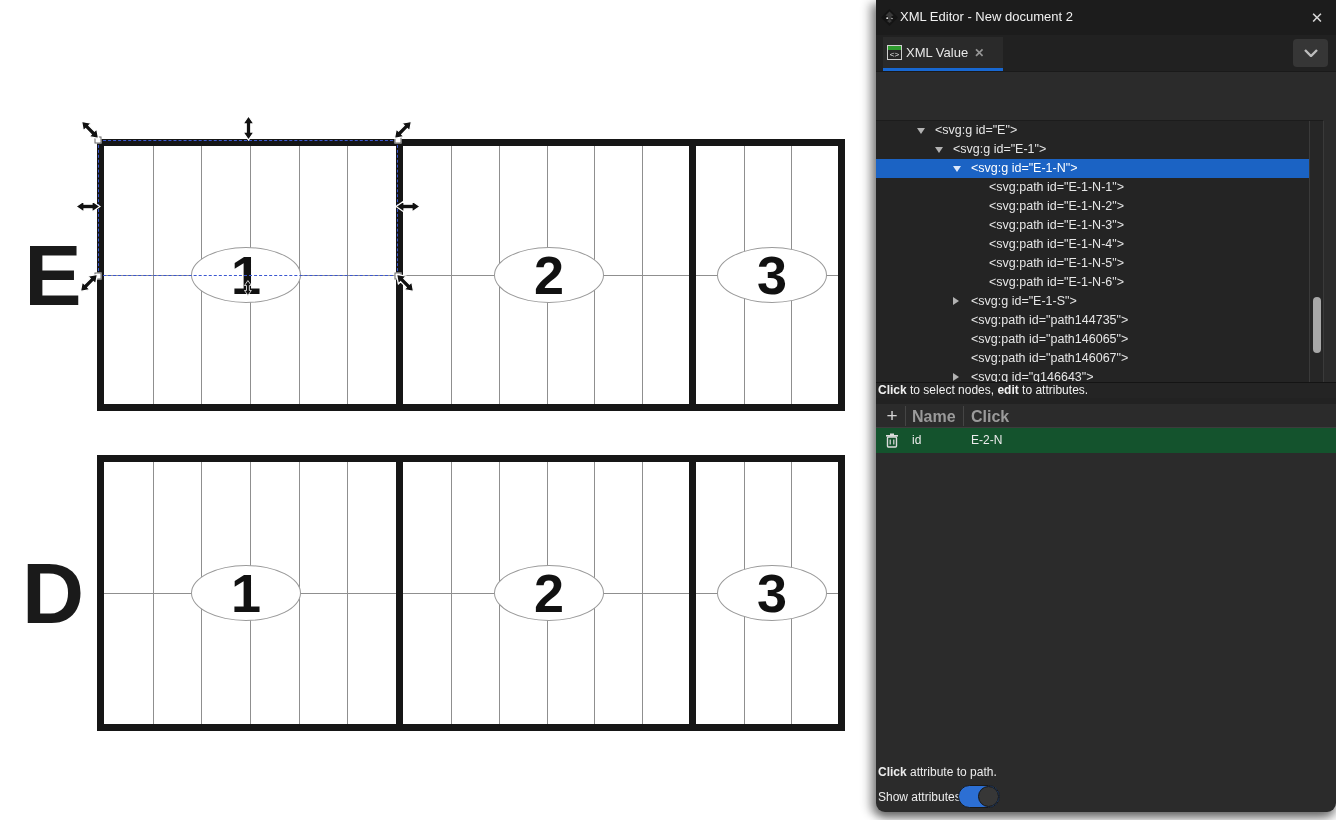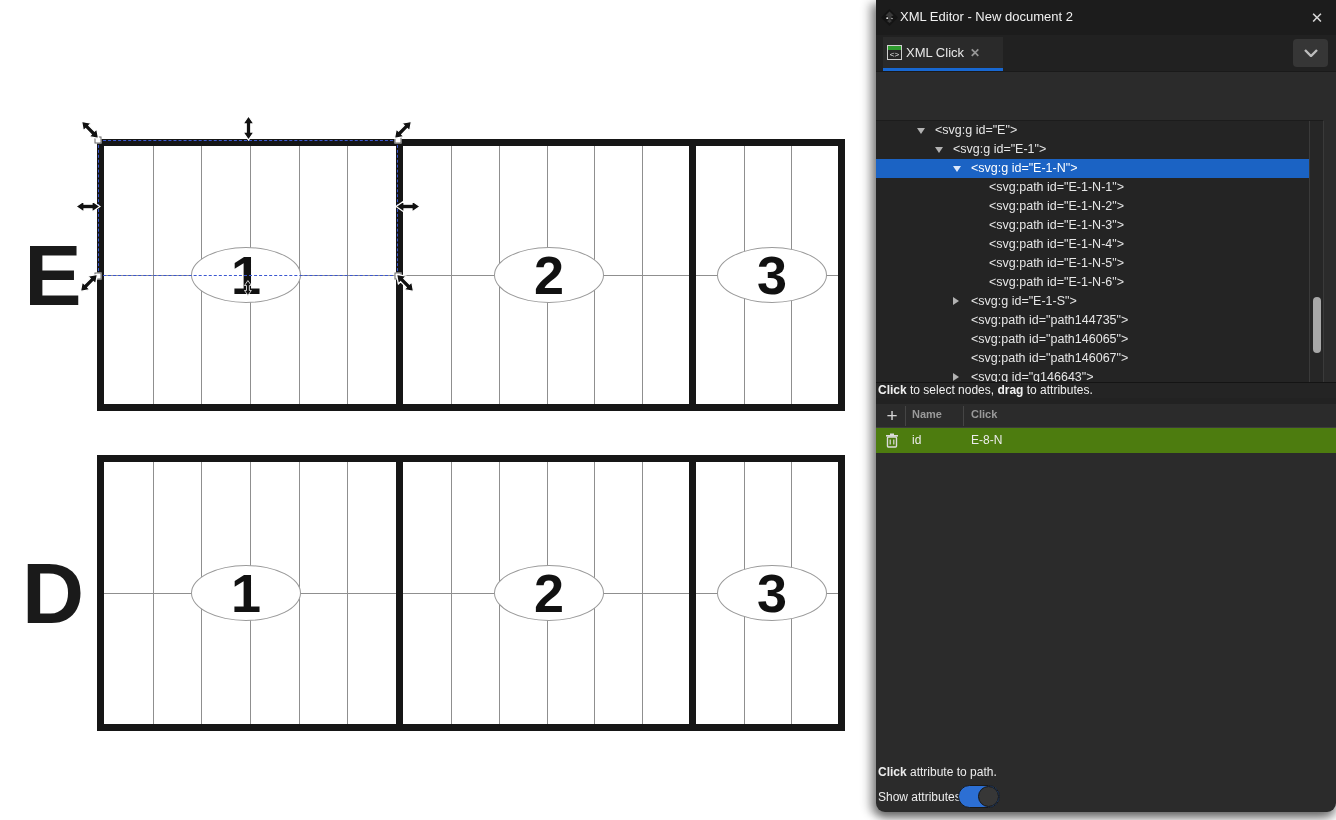--- a/index.html
+++ b/index.html
@@ -65,24 +65,24 @@
   .exp.closed{border-top:4.5px solid transparent;border-bottom:4.5px solid transparent;border-left:6px solid #b2b2b2;top:5px;}
   .tree-row.selected .exp.open{border-top-color:#dce8fa;}
   .scroll-gutter{position:absolute;left:433px;top:0;width:14px;height:262px;border-left:1px solid #3a3a3a;box-sizing:border-box;background:#262626;}
   .scroll-thumb{position:absolute;left:3px;top:176px;width:8px;height:56px;background:#a8a8a8;border-radius:4px;}
 
   .statusbar{left:0;top:382px;width:460px;height:16px;background:#242424;border-top:1px solid #141414;box-sizing:border-box;
     font-size:12px;color:#f0f0f0;line-height:15px;padding-left:2px;white-space:nowrap;}
   .attr-gap{left:0;top:398px;width:460px;height:6px;background:#222222;}
   .attr-header{left:0;top:404px;width:460px;height:24px;background:#2b2b2b;border-bottom:1px solid #3c3c3c;box-sizing:border-box;}
   .attr-header .sep{position:absolute;top:2px;width:1px;height:20px;background:#454545;}
-  .col-head{position:absolute;top:4px;font-size:11px;font-weight:bold;color:#9a9a9a;}
+  .col-head{position:absolute;top:4px;font-size:16px;font-weight:bold;color:#9a9a9a;}
   .plus-btn{position:absolute;left:6px;top:0px;width:20px;height:24px;color:#d5d5d5;font-size:19px;font-weight:normal;
     display:flex;align-items:center;justify-content:center;}
-  .attr-row{left:0;top:428px;width:460px;height:25px;background:#4d7c0f;}
+  .attr-row{left:0;top:428px;width:460px;height:25px;background:#14532d;}
   .attr-cell{position:absolute;top:5px;font-size:12px;color:#ececec;}
   .attr-body{left:0;top:453px;width:460px;height:311px;background:#2b2b2b;}
   .hint{left:0;top:764px;width:460px;height:18px;font-size:12px;color:#ededed;line-height:17px;padding-left:2px;}
   .show-row{left:0;top:782px;width:460px;height:30px;}
   .show-label{position:absolute;left:2px;top:8px;font-size:12px;color:#ededed;}
   .toggle{position:absolute;left:82px;top:3px;width:42px;height:23px;background:#2c6fd4;border-radius:12px;border:1px solid #1a1a1a;box-sizing:border-box;}
   .knob{position:absolute;right:0px;top:0px;width:21px;height:21px;border-radius:50%;background:#373737;border:1px solid #141414;box-sizing:border-box;}
   .chev{stroke:#bdbdbd;stroke-width:2.4;fill:none;}
 </style>
 </head>
@@ -184,21 +184,21 @@
     <div class="abs title-text">XML Editor - New document 2</div>
     <div class="abs win-close">✕</div>
   </div>
 
   <div class="abs tabbar">
     <div class="abs tab">
       <span class="tab-icon">
         <span class="cap"></span>
         <span class="glyph">&lt;&gt;</span>
       </span>
-      <span class="tab-label">XML Click</span>
+      <span class="tab-label">XML Value</span>
       <span class="tab-close">✕</span>
     </div>
     <div class="abs tab-underline"></div>
     <div class="abs dd-btn">
       <svg width="14" height="8" viewBox="0 0 14 8">
         <polyline points="1,1 7,7 13,1" class="chev"></polyline>
       </svg>
     </div>
   </div>
 
@@ -296,21 +296,21 @@
       <div class="tree-row" style="top: 228px;">
         <span class="tree-label" style="left: 95px;">&lt;svg:path id="path146067"&gt;</span>
       </div>
       <div class="tree-row" style="top: 247px;">
         <span class="exp closed" style="left: 77px;"></span>
         <span class="tree-label" style="left: 95px;">&lt;svg:g id="g146643"&gt;</span>
       </div>
     </div>
 
   <div class="abs statusbar">
-    <b>Click</b><span> to select nodes, </span><b>drag</b><span> to attributes.</span>
+    <b>Click</b><span> to select nodes, </span><b>edit</b><span> to attributes.</span>
   </div>
 
   <div class="abs attr-gap"></div>
 
   <div class="abs attr-header">
     <div class="plus-btn">+</div>
     <div class="sep" style="left:29px"></div>
     <div class="col-head" style="left:36px">Name</div>
     <div class="sep" style="left:87px"></div>
     <div class="col-head" style="left:95px">Click</div>
@@ -318,21 +318,21 @@
 
   <div class="abs attr-row">
     <svg class="abs" style="left:9px;top:5px" width="14" height="15" viewBox="0 0 14 15">
       <rect x="2.5" y="4" width="9" height="10" rx="1" fill="none" stroke="#dcdcdc" stroke-width="1.4"></rect>
       <rect x="1" y="2" width="12" height="1.6" fill="#dcdcdc"></rect>
       <rect x="5" y="0.5" width="4" height="1.6" fill="#dcdcdc"></rect>
       <line x1="5.2" y1="6.5" x2="5.2" y2="11.5" stroke="#dcdcdc" stroke-width="1.2"></line>
       <line x1="8.8" y1="6.5" x2="8.8" y2="11.5" stroke="#dcdcdc" stroke-width="1.2"></line>
     </svg>
     <div class="attr-cell" style="left:36px">id</div>
-    <div class="attr-cell" style="left:95px">E-8-N</div>
+    <div class="attr-cell" style="left:95px">E-2-N</div>
   </div>
 
   <div class="abs attr-body"></div>
 
   <div class="abs hint">
     <b>Click</b><span> attribute to path.</span>
   </div>
 
   <div class="abs show-row">
     <span class="show-label">Show attributes</span>

